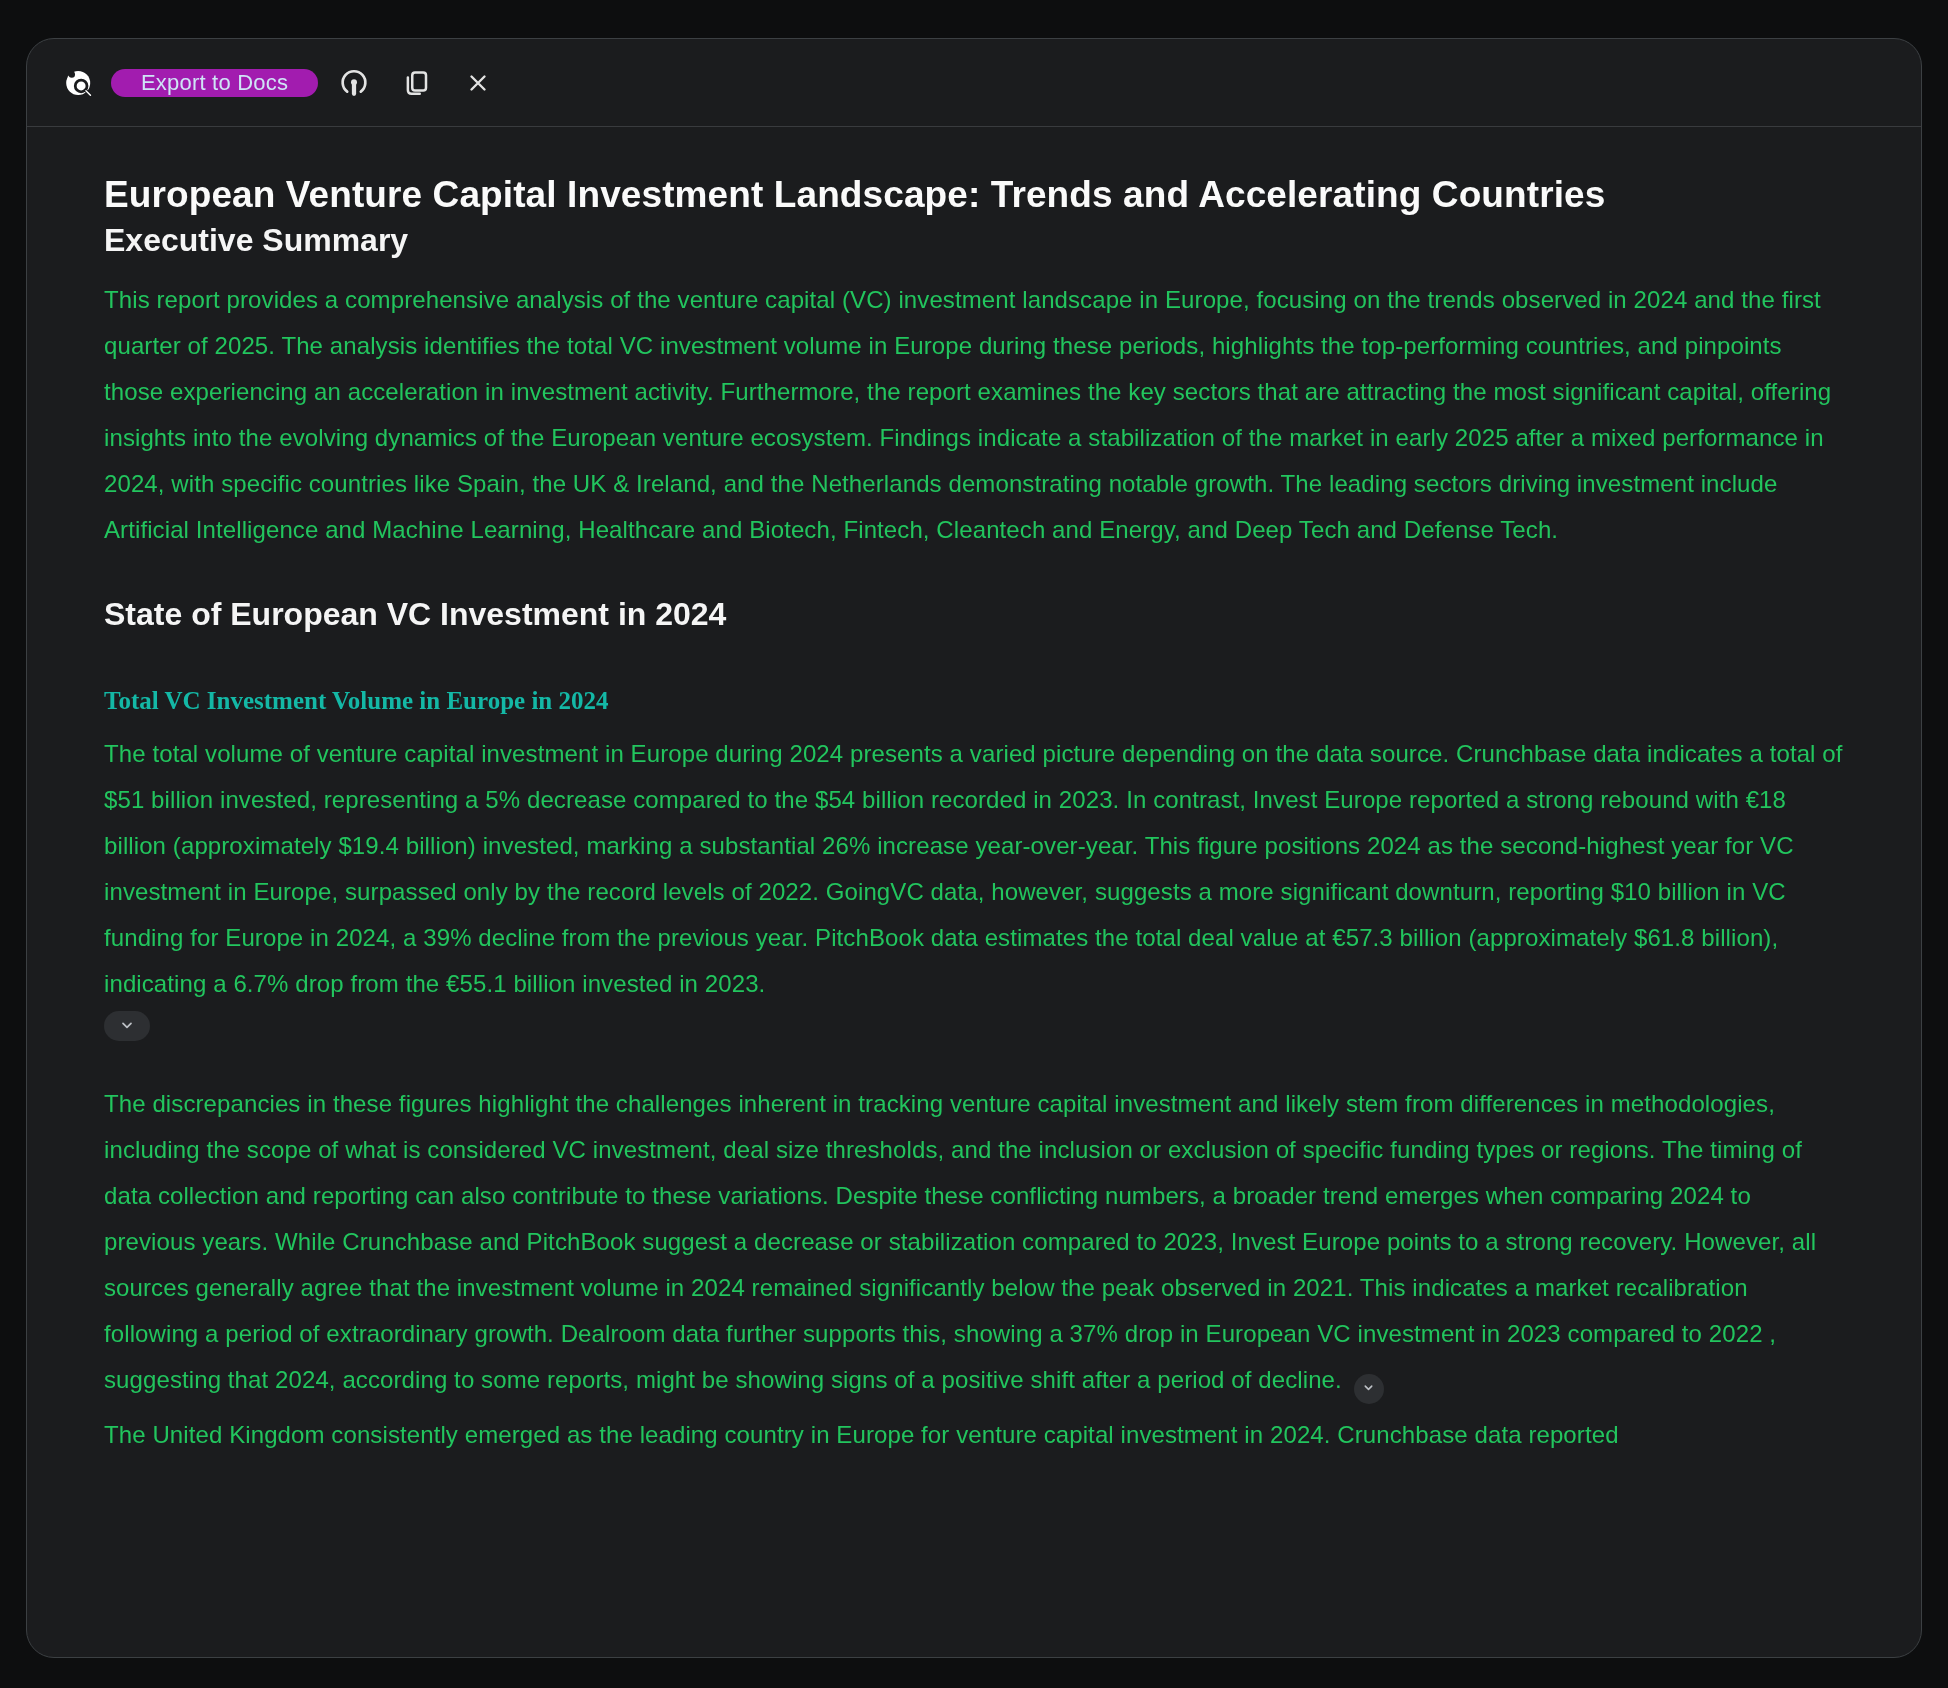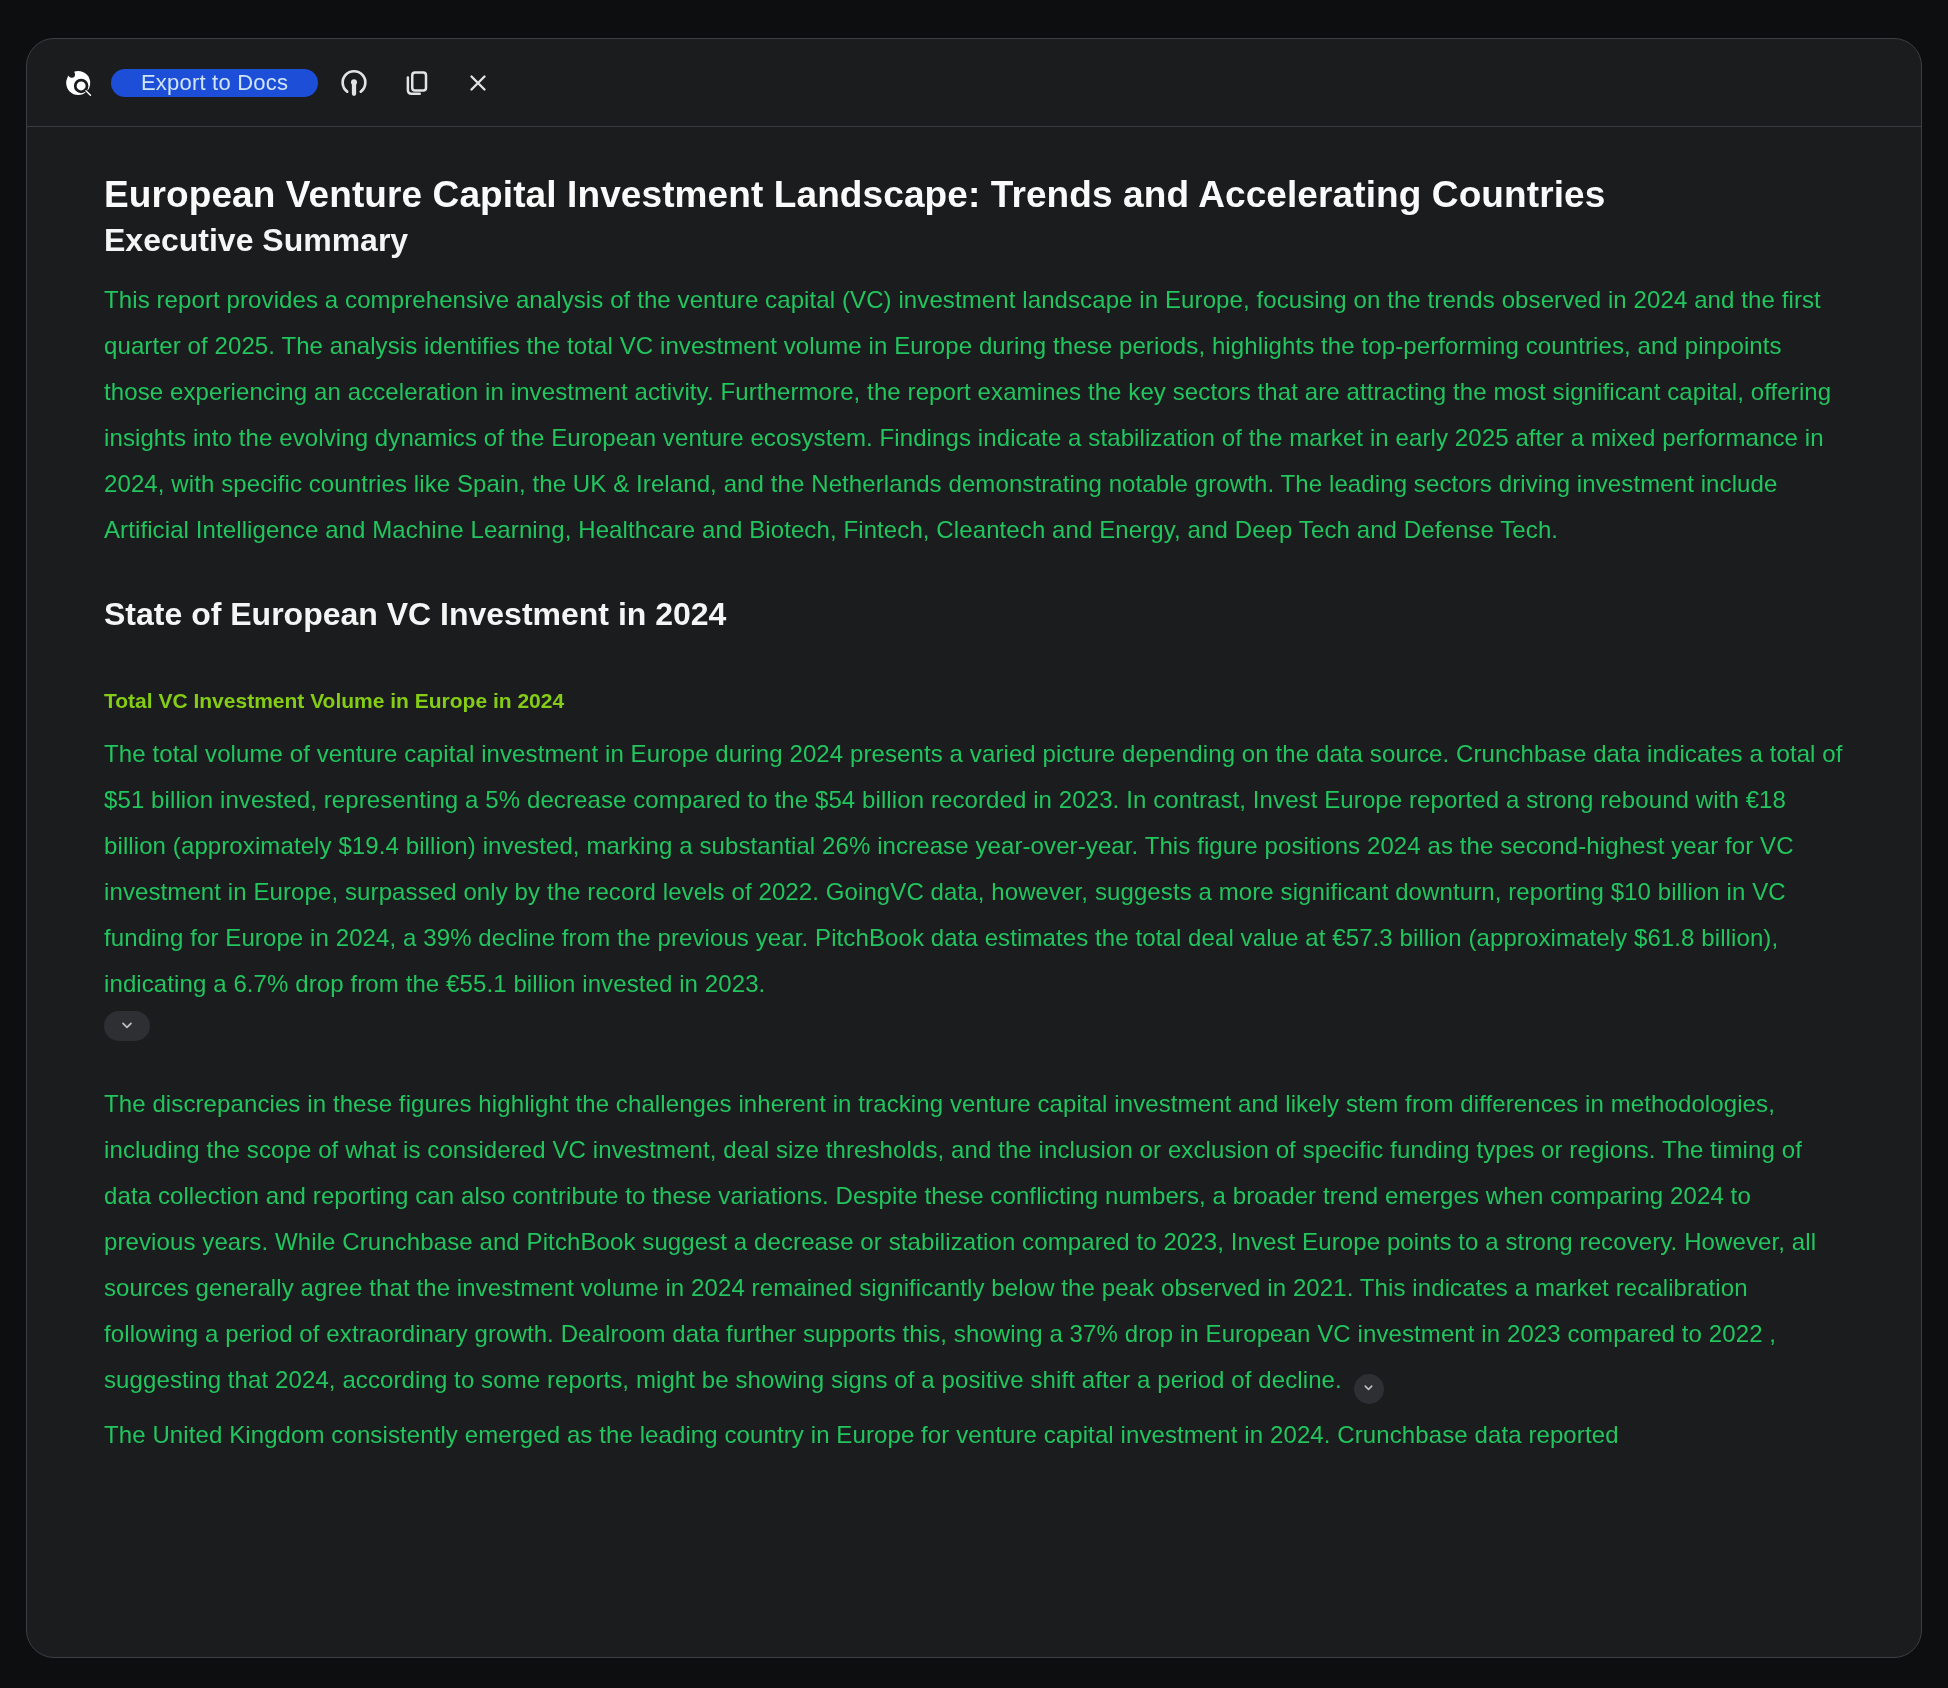--- a/index.html
+++ b/index.html
@@ -37,21 +37,21 @@
   .hdr-title {
     color: #e3e3e3;
     font-size: 23px;
     font-weight: 500;
     letter-spacing: 0.1px;
     flex: 1 1 auto;
     white-space: nowrap;
     overflow: hidden;
   }
   .export-btn {
-    background: #1d4ed8;
+    background: #a21caf;
     color: #cfe4f6;
     border: none;
     border-radius: 24px;
     height: 28px;
     padding: 0 30px;
     font-size: 22px;
     font-family: inherit;
     font-weight: 500;
     letter-spacing: 0.2px;
     cursor: pointer;
@@ -88,24 +88,25 @@
   }
   .doc h2 {
     font-size: 32px;
     line-height: 42px;
     font-weight: 700;
     color: #f5f5f5;
   }
   .doc h2.exec { }
   .doc h2.state { margin-top: 40px; }
   .doc h3 {
-    font-size: 21px;
+    font-size: 25px;
     line-height: 36px;
     font-weight: 700;
-    color: #84cc16;
+    color: #14b8a6;
+    font-family: Liberation Serif, serif;
   }
   .doc h3.total { margin-top: 48px; }
   .doc h3.topc { margin-top: 38px; }
   .doc p {
     font-size: 24px;
     line-height: 46px;
     color: #22c55e;
     font-weight: 400;
     letter-spacing: 0.1px;
   }

